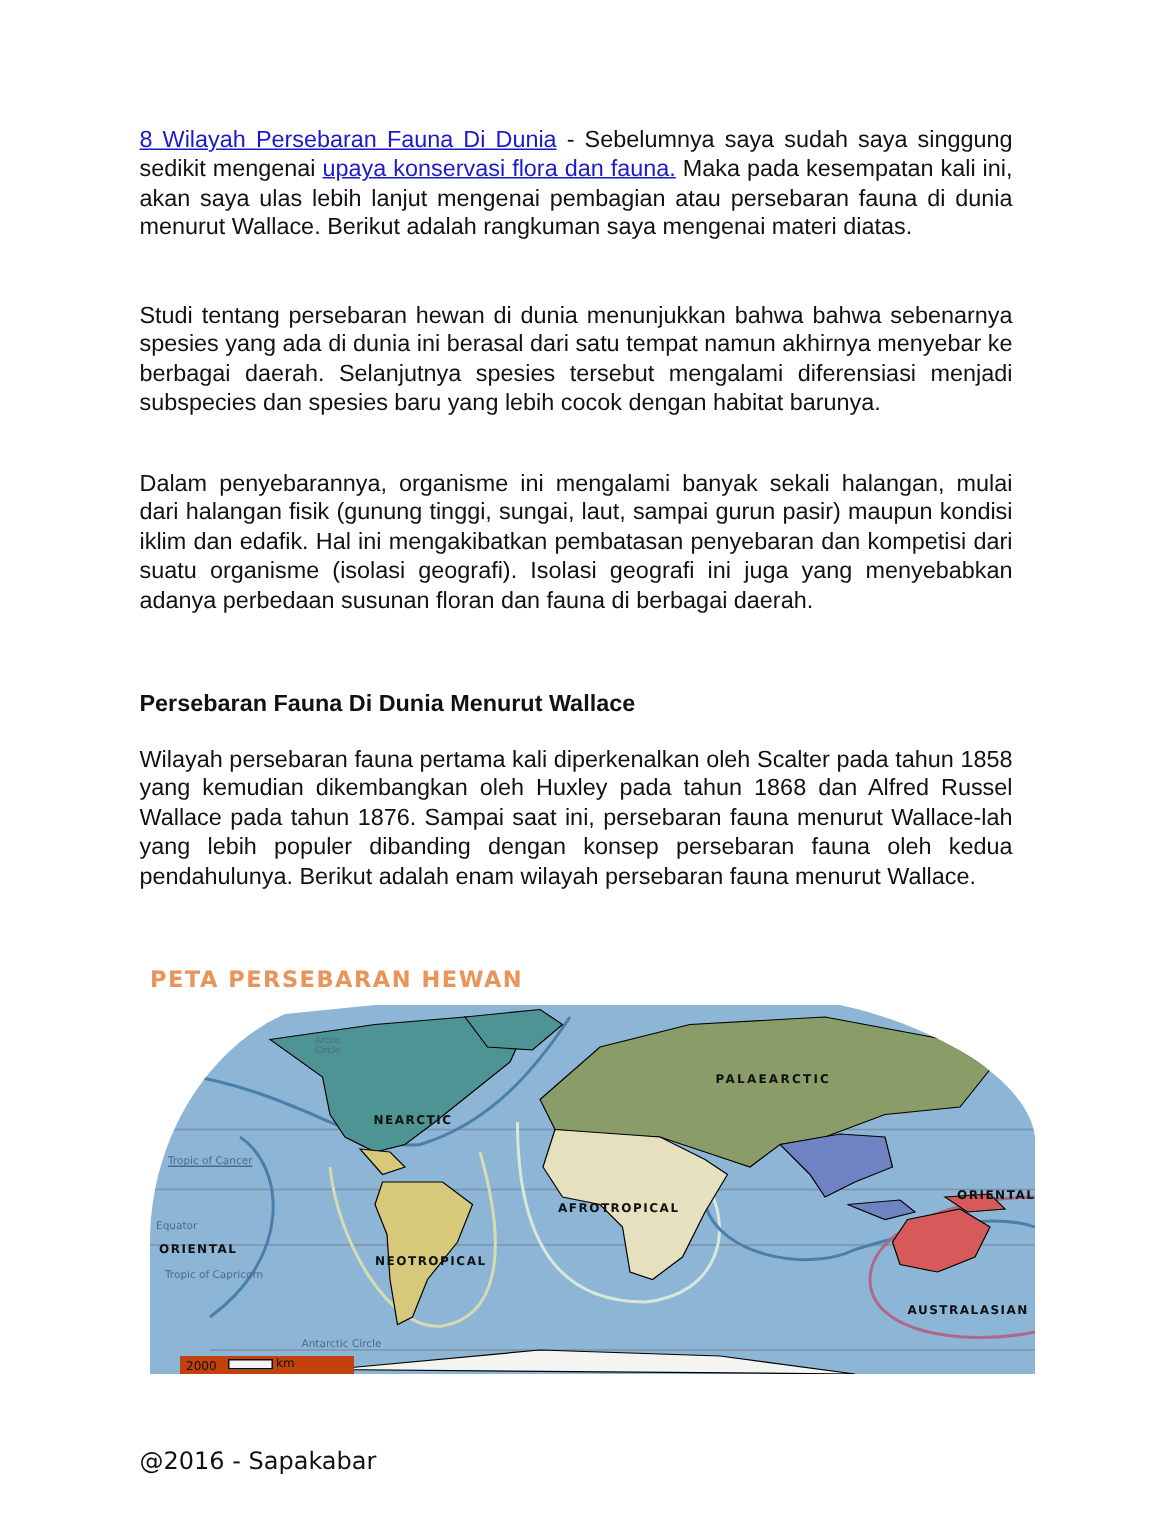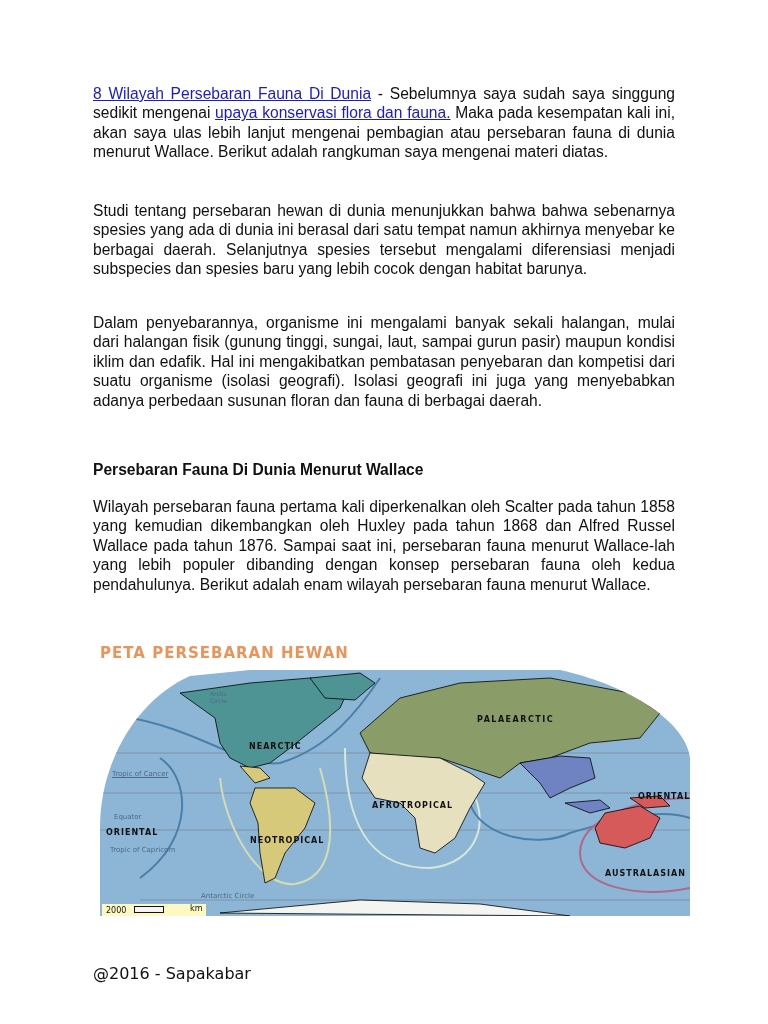--- a/index.html
+++ b/index.html
@@ -70,27 +70,27 @@
   </svg>
 
   <div class="map-title">PETA PERSEBARAN HEWAN</div>
 
   <span style="position:absolute;left:110px;top:52px;font-size:6px;color:#4a6a88;font-family:'DejaVu Sans',sans-serif;width:30px;line-height:7px;">Arctic Circle</span>
   <span style="position:absolute;left:118px;top:104px;font-size:8px;font-weight:bold;letter-spacing:1px;color:#111;font-family:'DejaVu Sans',sans-serif;padding-left:31px;">NEARCTIC</span>
   <span style="position:absolute;left:377px;top:77px;font-size:8px;font-weight:bold;letter-spacing:1.5px;color:#111;font-family:'DejaVu Sans',sans-serif;">PALAEARCTIC</span>
   <span style="position:absolute;left:12px;top:132px;font-size:7px;color:#4a6a88;font-family:'DejaVu Sans',sans-serif;text-decoration:underline;">Tropic of Cancer</span>
   <span style="position:absolute;left:272px;top:163px;font-size:8px;font-weight:bold;letter-spacing:1px;color:#111;font-family:'DejaVu Sans',sans-serif;">AFROTROPICAL</span>
   <span style="position:absolute;left:538px;top:154px;font-size:8px;font-weight:bold;letter-spacing:1px;color:#111;font-family:'DejaVu Sans',sans-serif;">ORIENTAL</span>
-  <span style="position:absolute;left:14px;top:175px;font-size:7px;color:#4a6a88;font-family:'DejaVu Sans',sans-serif;">Equator</span>
+  <span style="position:absolute;left:4px;top:175px;font-size:7px;color:#4a6a88;font-family:'DejaVu Sans',sans-serif;">Equator</span>
   <span style="position:absolute;left:6px;top:190px;font-size:8px;font-weight:bold;letter-spacing:1px;color:#111;font-family:'DejaVu Sans',sans-serif;">ORIENTAL</span>
   <span style="position:absolute;left:150px;top:198px;font-size:8px;font-weight:bold;letter-spacing:1px;color:#111;font-family:'DejaVu Sans',sans-serif;">NEOTROPICAL</span>
   <span style="position:absolute;left:10px;top:208px;font-size:7px;color:#4a6a88;font-family:'DejaVu Sans',sans-serif;">Tropic of Capricorn</span>
   <span style="position:absolute;left:505px;top:231px;font-size:8px;font-weight:bold;letter-spacing:1px;color:#111;font-family:'DejaVu Sans',sans-serif;">AUSTRALASIAN</span>
   <span style="position:absolute;left:101px;top:254px;font-size:7px;color:#4a6a88;font-family:'DejaVu Sans',sans-serif;">Antarctic Circle</span>
 
-  <div style="position:absolute;left:2px;top:266px;width:104px;height:12px;background:#fef9c3;">
+  <div style="position:absolute;left:20px;top:266px;width:116px;height:12px;background:#c2410c;">
     <span style="position:absolute;left:4px;top:2px;font-size:8px;color:#111;font-family:'DejaVu Sans',sans-serif;">2000</span>
     <span style="position:absolute;left:32px;top:2px;width:28px;height:5px;border:1px solid #111;background:#f4f4f4;"></span>
-    <span style="position:absolute;left:64px;top:0px;font-size:8px;color:#111;font-family:'DejaVu Sans',sans-serif;margin-left:24px;">km</span>
+    <span style="position:absolute;left:64px;top:0px;font-size:8px;color:#111;font-family:'DejaVu Sans',sans-serif;">km</span>
   </div>
 </div>
 
 <div class="footer">@2016 - Sapakabar</div>
 
 </body></html>

